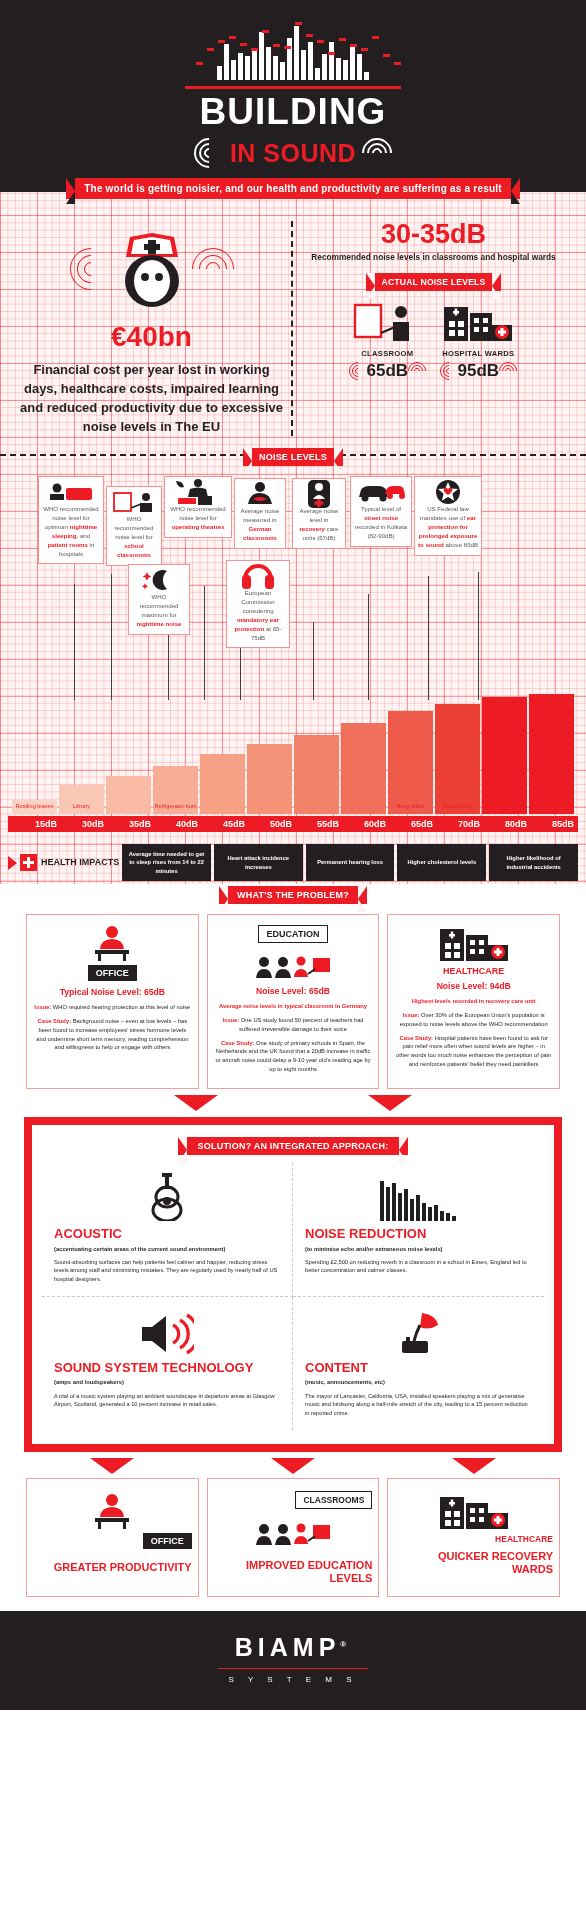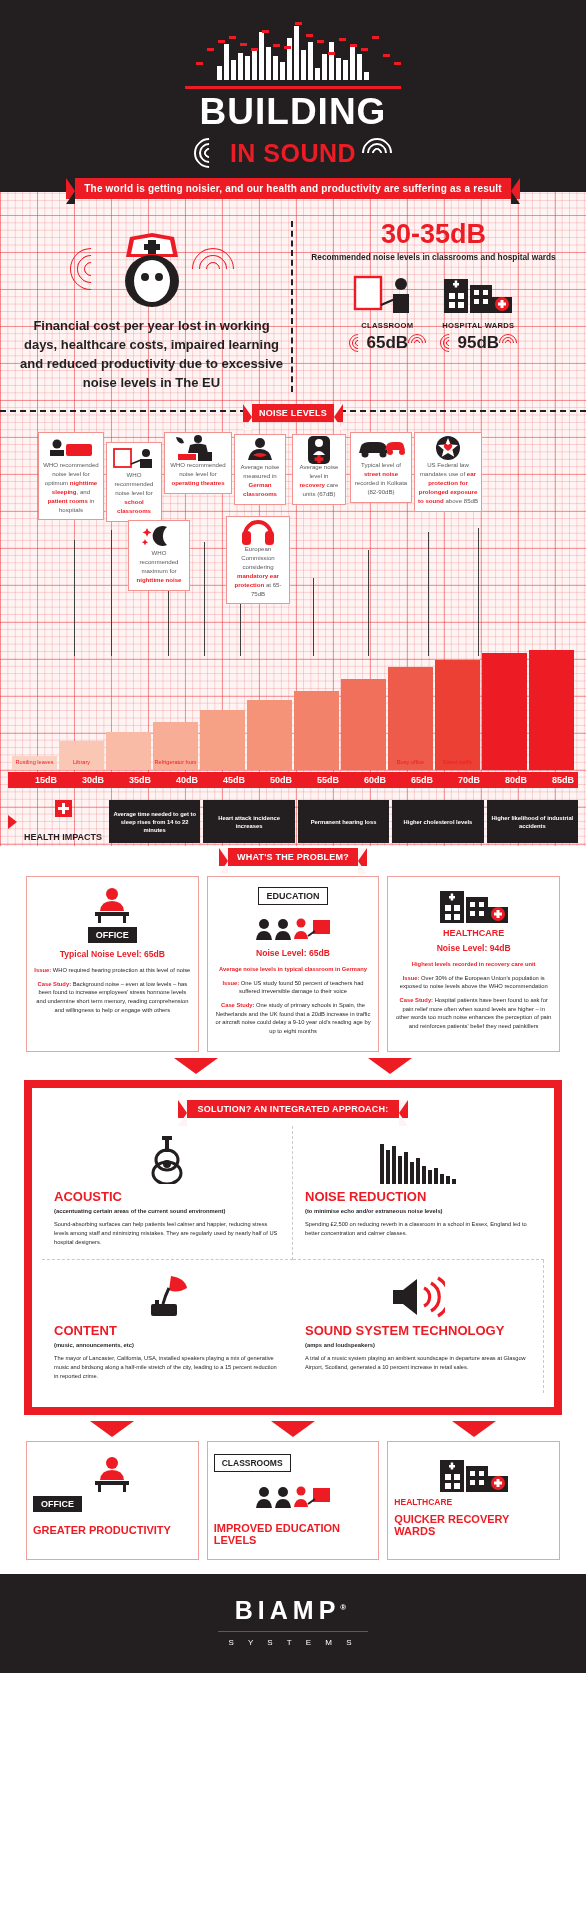--- a/index.html
+++ b/index.html
@@ -99,21 +99,21 @@
   .bar-rect { width: 100%; }
   .bar-note { position: absolute; bottom: 4px; left: 0; right: 0; text-align: center; font-size: 5.6px; color: #ed1c24; line-height: 1.25; }
   .axis {
     background: #ed1c24; color: #fff; display: flex; gap: 2px; padding: 3px 4px;
     margin-top: 2px;
   }
   .axis div { flex: 1; text-align: right; font-size: 9px; font-weight: bold; }
 
   
   .health { display: flex; align-items: stretch; gap: 3px; padding: 12px 8px 14px; }
-  .health-title { display: flex; align-items: center; gap: 16px; min-width: 86px; flex-direction: column; }
+  .health-title { display: flex; align-items: center; gap: 4px; min-width: 86px; }
   .plus-box { width: 17px; height: 17px; background: #ed1c24; position: relative; flex: none; }
   .plus-box::before, .plus-box::after { content:""; position:absolute; background:#fff; }
   .plus-box::before { left: 7px; top: 3px; width: 3px; height: 11px; }
   .plus-box::after { top: 7px; left: 3px; height: 3px; width: 11px; }
   .health-title span { font-weight: bold; font-size: 9px; line-height: 1.1; }
   .arrow-red { width: 0; height: 0; border-left: 9px solid #ed1c24; border-top: 7px solid transparent; border-bottom: 7px solid transparent; align-self: center; }
   .hbox { flex: 1; background: #231f20; color: #fff; font-size: 5.8px; font-weight: bold; line-height: 1.4; padding: 6px 4px; text-align: center; display: flex; align-items: center; justify-content: center; }
 
   
   .white-sec { background: #fff; padding-bottom: 14px; }
@@ -133,21 +133,21 @@
   .sol-cell { width: 50%; padding: 10px 12px 12px; text-align: left; }
   .sol-cell.b-right { border-right: 1px dashed #c9c9c9; }
   .sol-cell.b-bottom { border-bottom: 1px dashed #c9c9c9; }
   .sol-ico { height: 48px; display: flex; align-items: flex-end; justify-content: center; margin-bottom: 6px; }
   .sol-h { color: #ed1c24; font-weight: bold; font-size: 13px; line-height: 1.1; margin-bottom: 3px; }
   .sol-sub { font-size: 5.8px; font-weight: bold; line-height: 1.4; margin-bottom: 5px; }
   .sol-p { font-size: 5.7px; line-height: 1.55; }
 
   
   .outcomes { display: flex; gap: 8px; padding: 0 26px; position: relative; }
-  .outcome { flex: 1; border: 1.5px solid #f2a09c; background: #fff; text-align: left; padding: 10px 6px 12px; }
+  .outcome { flex: 1; border: 1.5px solid #f2a09c; background: #fff; text-align: right; padding: 10px 6px 12px; }
   .outcome-ico { height: 40px; display:flex; align-items:flex-end; justify-content:center; }
   .outcome-h { color: #ed1c24; font-weight: bold; font-size: 11px; line-height: 1.15; margin-top: 6px; }
   .down-arrows { display: flex; gap: 8px; padding: 0 26px; }
   .down-arrows > div { flex: 1; display: flex; justify-content: center; }
   .tri { width: 0; height: 0; border-left: 22px solid transparent; border-right: 22px solid transparent; border-top: 16px solid #ed1c24; }
 
   
   .footer { background: #231f20; text-align: center; padding: 22px 0 26px; }
   .brand { color: #fff; font-weight: bold; font-size: 25px; letter-spacing: 5px; }
   .brand sup { font-size: 8px; vertical-align: super; }
@@ -246,26 +246,30 @@
             <ellipse cx="46" cy="58" rx="18" ry="21" fill="#fff"></ellipse>
             <circle cx="39" cy="54" r="4" fill="#231f20"></circle>
             <circle cx="53" cy="54" r="4" fill="#231f20"></circle>
           </svg>
           <span class="waveR r" style="width:22px;height:52px">
             <span style="width:14px;height:14px"></span>
               <span style="width:28px;height:28px"></span>
               <span style="width:42px;height:42px"></span>
           </span>
         </div>
+        <div class="bignum">€40bn</div>
         <div class="caption">Financial cost per year lost in working days, healthcare costs, impaired learning and reduced productivity due to excessive noise levels in The EU</div>
       </div>
 
       <div class="sec1-right">
         <div class="num3035">30-35dB</div>
         <div class="sub3035">Recommended noise levels in classrooms and hospital wards</div>
+        <div class="ribbon-row">
+          <div class="ribbon" style="font-size:8.6px;padding:4px 16px">ACTUAL NOISE LEVELS</div>
+        </div>
         <div class="actual-row">
           <div class="actual-col">
             <svg width="62" height="42" viewBox="0 0 62 42">
               <rect x="2" y="2" width="26" height="32" fill="#fff" stroke="#ed1c24" stroke-width="2.4"></rect>
               <circle cx="48" cy="9" r="6" fill="#231f20"></circle>
               <path d="M40 19 h16 v19 h-16 z" fill="#231f20"></path>
               <path d="M28 30 L42 24" stroke="#231f20" stroke-width="2.4"></path>
             </svg>
             <div class="actual-label">CLASSROOM</div>
             <div class="db-pill">
@@ -645,46 +649,46 @@
                 <rect x="60" y="34" width="4" height="10" fill="#231f20"></rect>
                   <rect x="66" y="36" width="4" height="8" fill="#231f20"></rect>
                 <rect x="72" y="39" width="4" height="5" fill="#231f20"></rect>
               </svg>
             </div>
             <div class="sol-h">NOISE REDUCTION</div>
             <div class="sol-sub">(to minimise echo and/or extraneous noise levels)</div>
             <div class="sol-p">Spending £2,500 on reducing reverb in a classroom in a school in Essex, England led to better concentration and calmer classes.</div>
           </div>
 
+          <div class="sol-cell b-right">
+            <div class="sol-ico">
+              <svg width="54" height="42" viewBox="0 0 54 42">
+                  <path d="M2 14 h10 L26 3 v36 L12 28 H2 z" fill="#231f20"></path>
+                  <path d="M33 12 a10 10 0 0 1 0 18" fill="none" stroke="#ed1c24" stroke-width="3.2"></path>
+                  <path d="M40 7 a16 16 0 0 1 0 28" fill="none" stroke="#ed1c24" stroke-width="3.2"></path>
+                  <path d="M47 2 a22 22 0 0 1 0 38" fill="none" stroke="#ed1c24" stroke-width="3.2"></path>
+                </svg>
+            </div>
+            <div class="sol-h">SOUND SYSTEM TECHNOLOGY</div>
+            <div class="sol-sub">(amps and loudspeakers)</div>
+            <div class="sol-p">A trial of a music system playing an ambient soundscape in departure areas at Glasgow Airport, Scotland, generated a 10 percent increase in retail sales.</div>
+          </div>
+
           <div class="sol-cell">
             <div class="sol-ico">
               <svg width="46" height="44" viewBox="0 0 46 44">
                   <path d="M26 2 q14 2 16 12 q-10 6 -18 2 z" fill="#ed1c24"></path>
                   <path d="M24 14 q-4 8 -6 16" stroke="#231f20" stroke-width="3" fill="none"></path>
                   <rect x="6" y="30" width="26" height="12" rx="2" fill="#231f20"></rect>
                   <rect x="10" y="26" width="4" height="6" fill="#231f20"></rect>
                 </svg>
             </div>
             <div class="sol-h">CONTENT</div>
             <div class="sol-sub">(music, announcements, etc)</div>
             <div class="sol-p">The mayor of Lancaster, California, USA, installed speakers playing a mix of generative music and birdsong along a half-mile stretch of the city, leading to a 15 percent reduction in reported crime.</div>
-          </div>
-
-          <div class="sol-cell b-right">
-            <div class="sol-ico">
-              <svg width="54" height="42" viewBox="0 0 54 42">
-                  <path d="M2 14 h10 L26 3 v36 L12 28 H2 z" fill="#231f20"></path>
-                  <path d="M33 12 a10 10 0 0 1 0 18" fill="none" stroke="#ed1c24" stroke-width="3.2"></path>
-                  <path d="M40 7 a16 16 0 0 1 0 28" fill="none" stroke="#ed1c24" stroke-width="3.2"></path>
-                  <path d="M47 2 a22 22 0 0 1 0 38" fill="none" stroke="#ed1c24" stroke-width="3.2"></path>
-                </svg>
-            </div>
-            <div class="sol-h">SOUND SYSTEM TECHNOLOGY</div>
-            <div class="sol-sub">(amps and loudspeakers)</div>
-            <div class="sol-p">A trial of a music system playing an ambient soundscape in departure areas at Glasgow Airport, Scotland, generated a 10 percent increase in retail sales.</div>
           </div>
         </div>
       </div>
     </div>
 
     <div class="down-arrows" style="padding-top:6px;padding-bottom:4px">
       <div>
           <div class="tri"></div>
         </div>
       <div>

